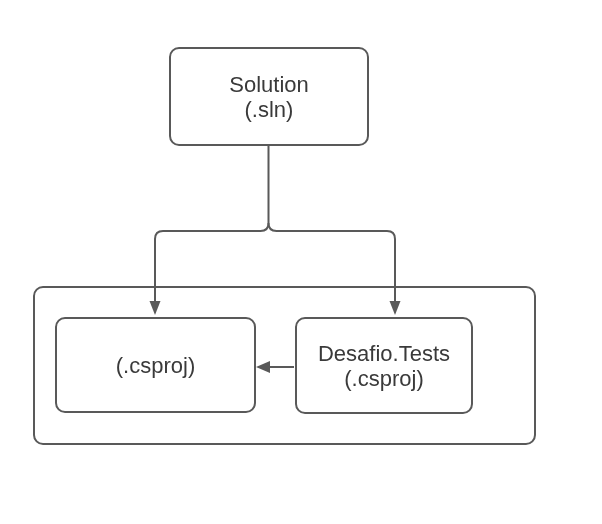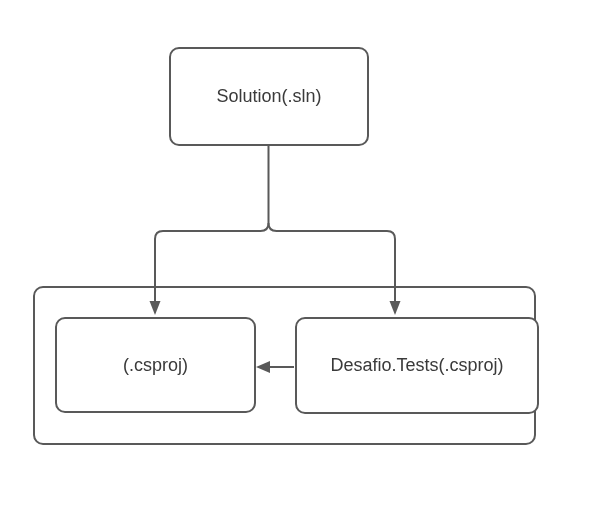--- a/index.html
+++ b/index.html
@@ -23,37 +23,38 @@
     height: 524px;
     pointer-events: none;
   }
   .node {
     position: absolute;
     box-sizing: border-box;
     border: 2px solid #595959;
     border-radius: 10px;
     background: #ffffff;
     display: flex;
+    flex-direction: column;
     align-items: center;
     justify-content: center;
     text-align: center;
     color: #3a3a3a;
-    font-size: 18px;
+    font-size: 22px;
     line-height: 25px;
   }
   .group-box {
     position: absolute;
     box-sizing: border-box;
     border: 2px solid #595959;
     border-radius: 10px;
     background: transparent;
   }
   .node-solution { left: 169px; top: 47px;  width: 200px; height: 99px; }
   .node-console  { left: 55px;  top: 317px; width: 201px; height: 96px; }
-  .node-tests    { left: 295px; top: 317px; width: 244px; height: 97px; }
+  .node-tests    { left: 295px; top: 317px; width: 178px; height: 97px; }
   .group-projects{ left: 33px;  top: 286px; width: 503px; height: 159px; }
   .node .label-line { white-space: nowrap; }
 </style>
 </head>
 <body>
 
 <div class="canvas">
 
   <svg class="connector-layer" viewBox="0 0 602 524" xmlns="http://www.w3.org/2000/svg">
     <path d="M 268.5 146 L 268.5 223 Q 268.5 231 260.5 231 L 163 231 Q 155 231 155 239 L 155 301" fill="none" stroke="#595959" stroke-width="2"></path>

